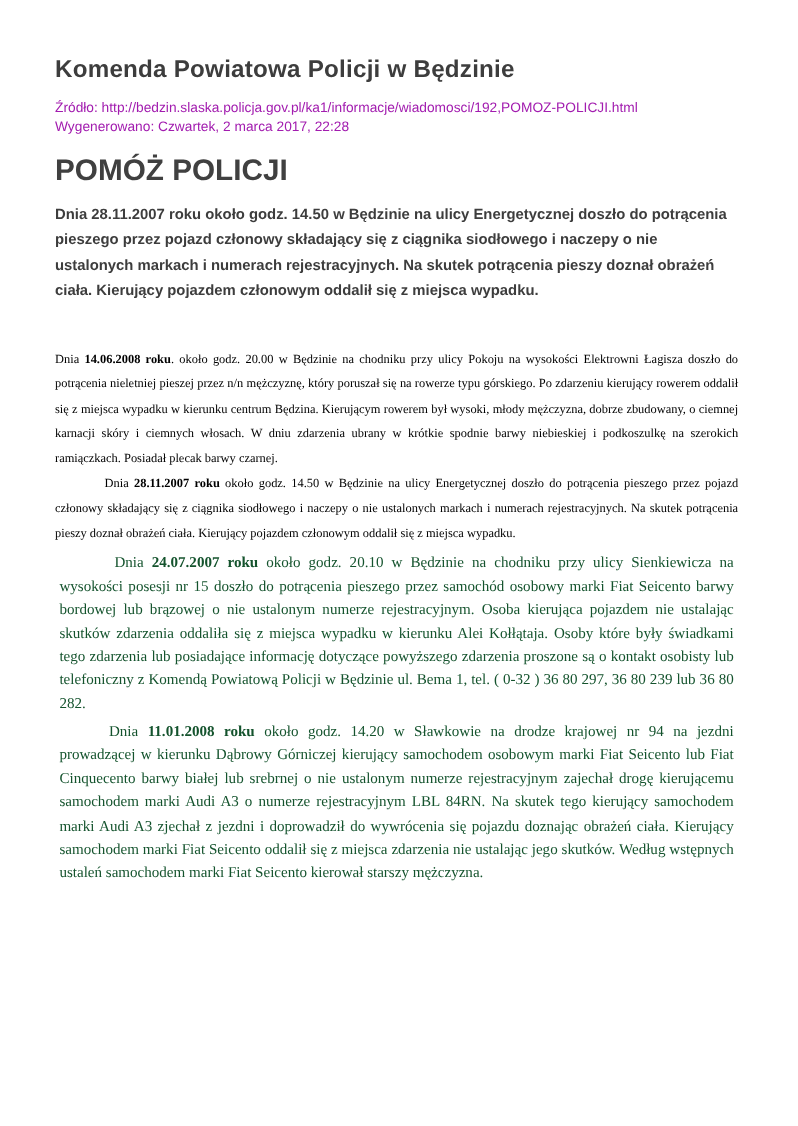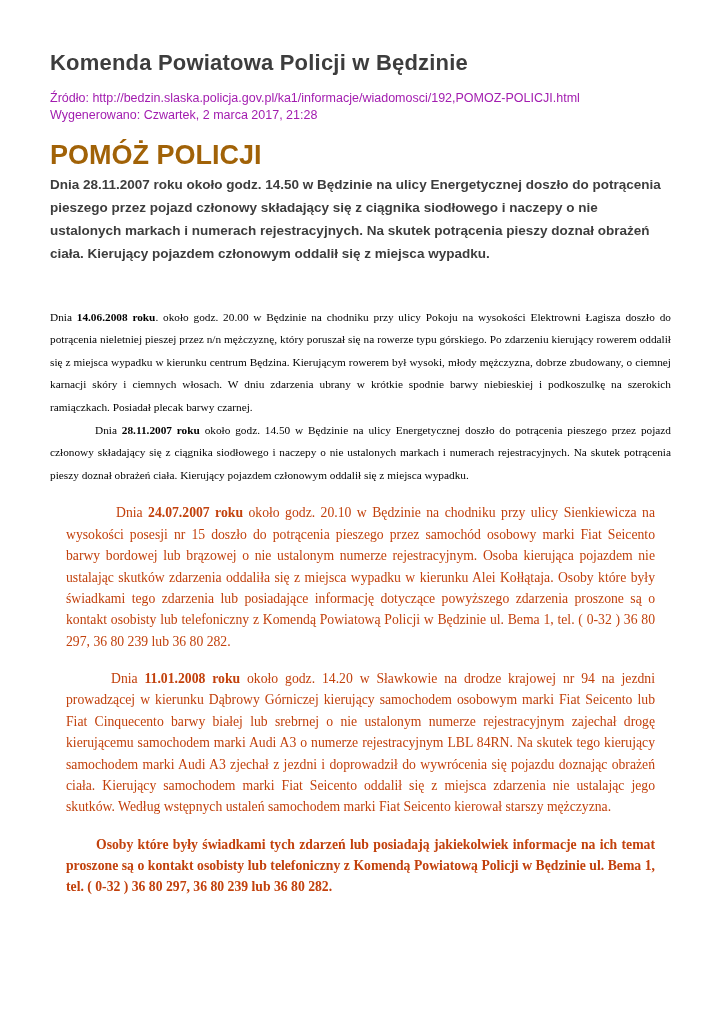--- a/index.html
+++ b/index.html
@@ -27,22 +27,22 @@
     font-family: "Liberation Sans", sans-serif;
     font-size: 12.5px;
     color: #a21caf;
     margin: 0;
     line-height: 1.35;
   }
   h2.article-title {
     font-family: "Liberation Sans", sans-serif;
     font-size: 27px;
     font-weight: bold;
-    color: #a16207;
-    margin: 16px 0 2px 0;
+    color: #404040;
+    margin: 16px 0 12px 0;
   }
   p.lead {
     font-family: "Liberation Sans", sans-serif;
     font-size: 13.5px;
     font-weight: bold;
     color: #3d3d3d;
     line-height: 1.72;
     margin: 0 0 40px 0;
     text-align: left;
   }
@@ -52,49 +52,48 @@
     line-height: 2.0;
     text-align: justify;
     color: #000000;
     margin: 0;
   }
   p.body-lg {
     font-family: "Liberation Serif", serif;
     font-size: 13.7px;
     line-height: 1.56;
     text-align: justify;
-    color: #c2410c;
-    margin: 16px;
+    color: #14532d;
+    margin: 4px;
   }
   .ind-45 { text-indent: 45px; }
   .ind-50 { text-indent: 50px; }
   .ind-30 { text-indent: 30px; }
   .mb-56 { margin-bottom: 56px; }
   .mb-60 { margin-bottom: 60px; }
   .mb-8  { margin-bottom: 8px; }
   .bold  { font-weight: bold; font-family: Liberation Serif, serif; }
 </style>
 </head>
 <body>
 
 <div class="page">
 
   <h1 class="page-title">Komenda Powiatowa Policji w Będzinie</h1>
 
   <p class="meta">Źródło: http://bedzin.slaska.policja.gov.pl/ka1/informacje/wiadomosci/192,POMOZ-POLICJI.html</p>
 
-  <p class="meta">Wygenerowano: Czwartek, 2 marca 2017, 21:28</p>
+  <p class="meta">Wygenerowano: Czwartek, 2 marca 2017, 22:28</p>
 
   <h2 class="article-title">POMÓŻ POLICJI</h2>
 
   <p class="lead">Dnia 28.11.2007 roku około godz. 14.50 w Będzinie na ulicy Energetycznej doszło do potrącenia pieszego przez pojazd członowy składający się z ciągnika siodłowego i naczepy o nie ustalonych markach i numerach rejestracyjnych. Na skutek potrącenia pieszy doznał obrażeń ciała. Kierujący pojazdem członowym oddalił się z miejsca wypadku.</p>
 
   <p class="body-sm mb-56"><span>Dnia </span><span class="bold">14.06.2008 roku</span><span>. około godz. 20.00 w Będzinie na chodniku przy ulicy Pokoju na wysokości Elektrowni Łagisza doszło do potrącenia nieletniej pieszej przez n/n mężczyznę, który poruszał się na rowerze typu górskiego. Po zdarzeniu kierujący rowerem oddalił się z miejsca wypadku w kierunku centrum Będzina. Kierującym rowerem był wysoki, młody mężczyzna, dobrze zbudowany, o ciemnej karnacji skóry i ciemnych włosach. W dniu zdarzenia ubrany w krótkie spodnie barwy niebieskiej i podkoszulkę na szerokich ramiączkach. Posiadał plecak barwy czarnej.</span></p>
 
   <p class="body-sm ind-45 mb-60"><span>Dnia </span><span class="bold">28.11.2007 roku</span><span> około godz. 14.50 w Będzinie na ulicy Energetycznej doszło do potrącenia pieszego przez pojazd członowy składający się z ciągnika siodłowego i naczepy o nie ustalonych markach i numerach rejestracyjnych. Na skutek potrącenia pieszy doznał obrażeń ciała. Kierujący pojazdem członowym oddalił się z miejsca wypadku.</span></p>
 
   <p class="body-lg ind-50 mb-60"><span>Dnia </span><span class="bold">24.07.2007 roku</span><span> około godz. 20.10 w Będzinie na chodniku przy ulicy Sienkiewicza na wysokości posesji nr 15 doszło do potrącenia pieszego przez samochód osobowy marki Fiat Seicento barwy bordowej lub brązowej o nie ustalonym numerze rejestracyjnym. Osoba kierująca pojazdem nie ustalając skutków zdarzenia oddaliła się z miejsca wypadku w kierunku Alei Kołłątaja. Osoby które były świadkami tego zdarzenia lub posiadające informację dotyczące powyższego zdarzenia proszone są o kontakt osobisty lub telefoniczny z Komendą Powiatową Policji w Będzinie ul. Bema 1, tel. ( 0-32 ) 36 80 297, 36 80 239 lub 36 80 282.</span></p>
 
   <p class="body-lg ind-45 mb-8"><span>Dnia </span><span class="bold">11.01.2008 roku</span><span> około godz. 14.20 w Sławkowie na drodze krajowej nr 94 na jezdni prowadzącej w kierunku Dąbrowy Górniczej kierujący samochodem osobowym marki Fiat Seicento lub Fiat Cinquecento barwy białej lub srebrnej o nie ustalonym numerze rejestracyjnym zajechał drogę kierującemu samochodem marki Audi A3 o numerze rejestracyjnym LBL 84RN. Na skutek tego kierujący samochodem marki Audi A3 zjechał z jezdni i doprowadził do wywrócenia się pojazdu doznając obrażeń ciała. Kierujący samochodem marki Fiat Seicento oddalił się z miejsca zdarzenia nie ustalając jego skutków. Według wstępnych ustaleń samochodem marki Fiat Seicento kierował starszy mężczyzna.</span></p>
 
-  <p class="body-lg bold ind-30">Osoby które były świadkami tych zdarzeń lub posiadają jakiekolwiek informacje na ich temat proszone są o kontakt osobisty lub telefoniczny z Komendą Powiatową Policji w Będzinie ul. Bema 1, tel. ( 0-32 ) 36 80 297, 36 80 239 lub 36 80 282.</p>
 
 </div>
 
 </body></html>

